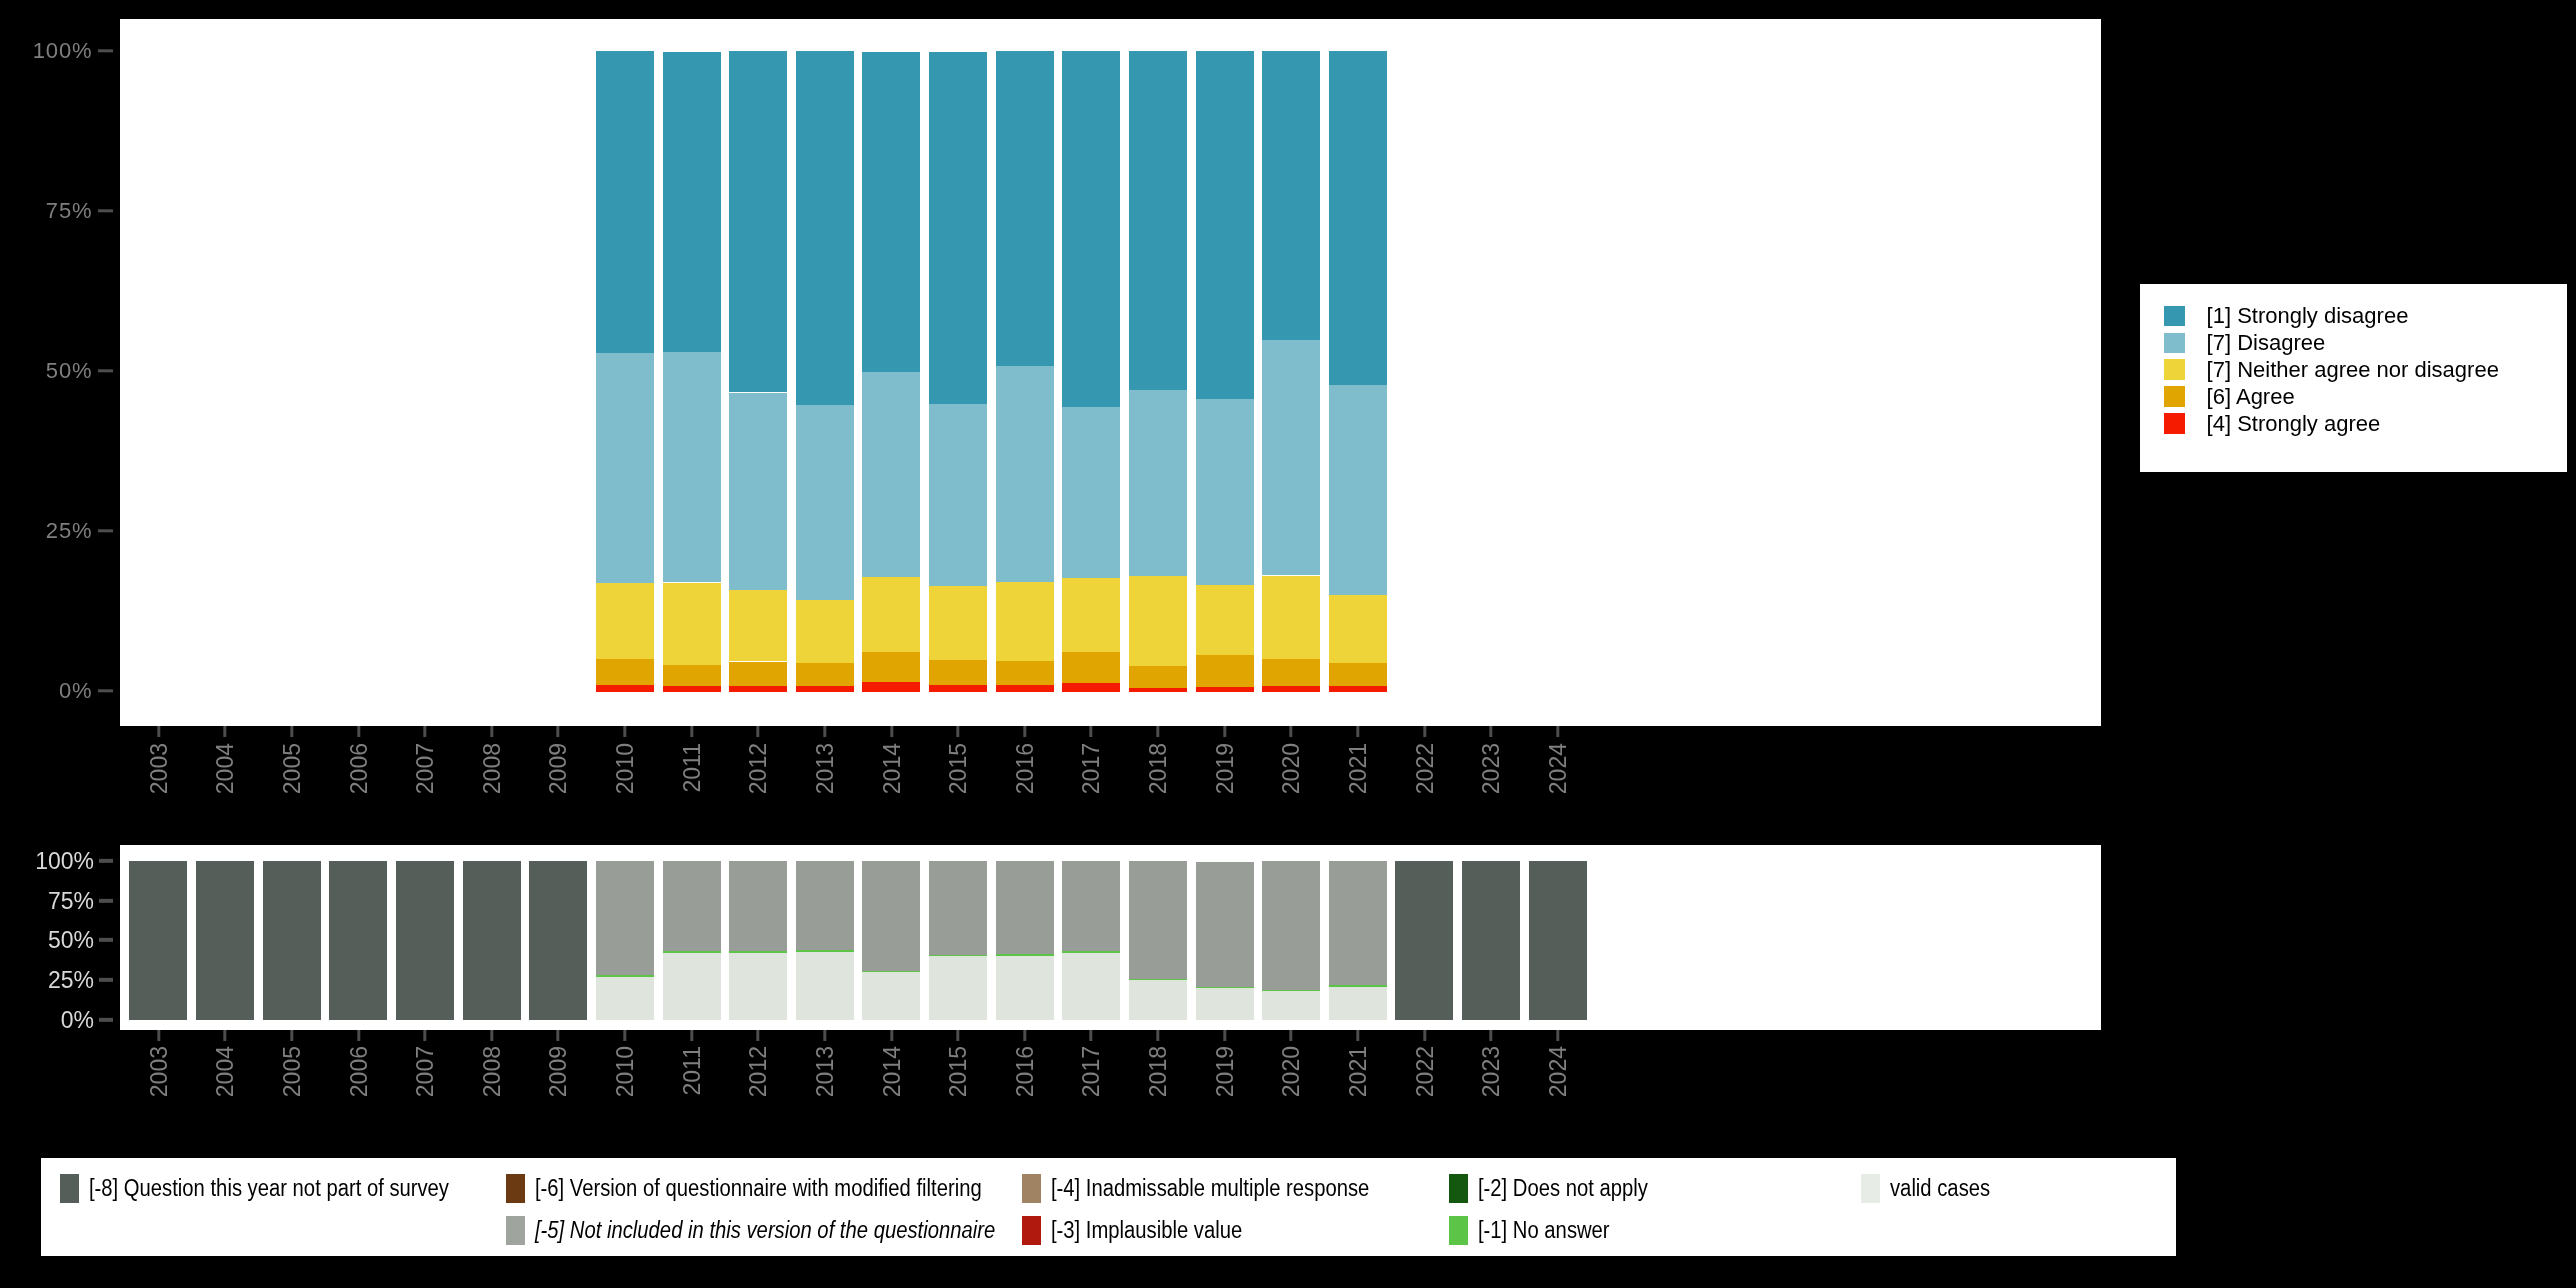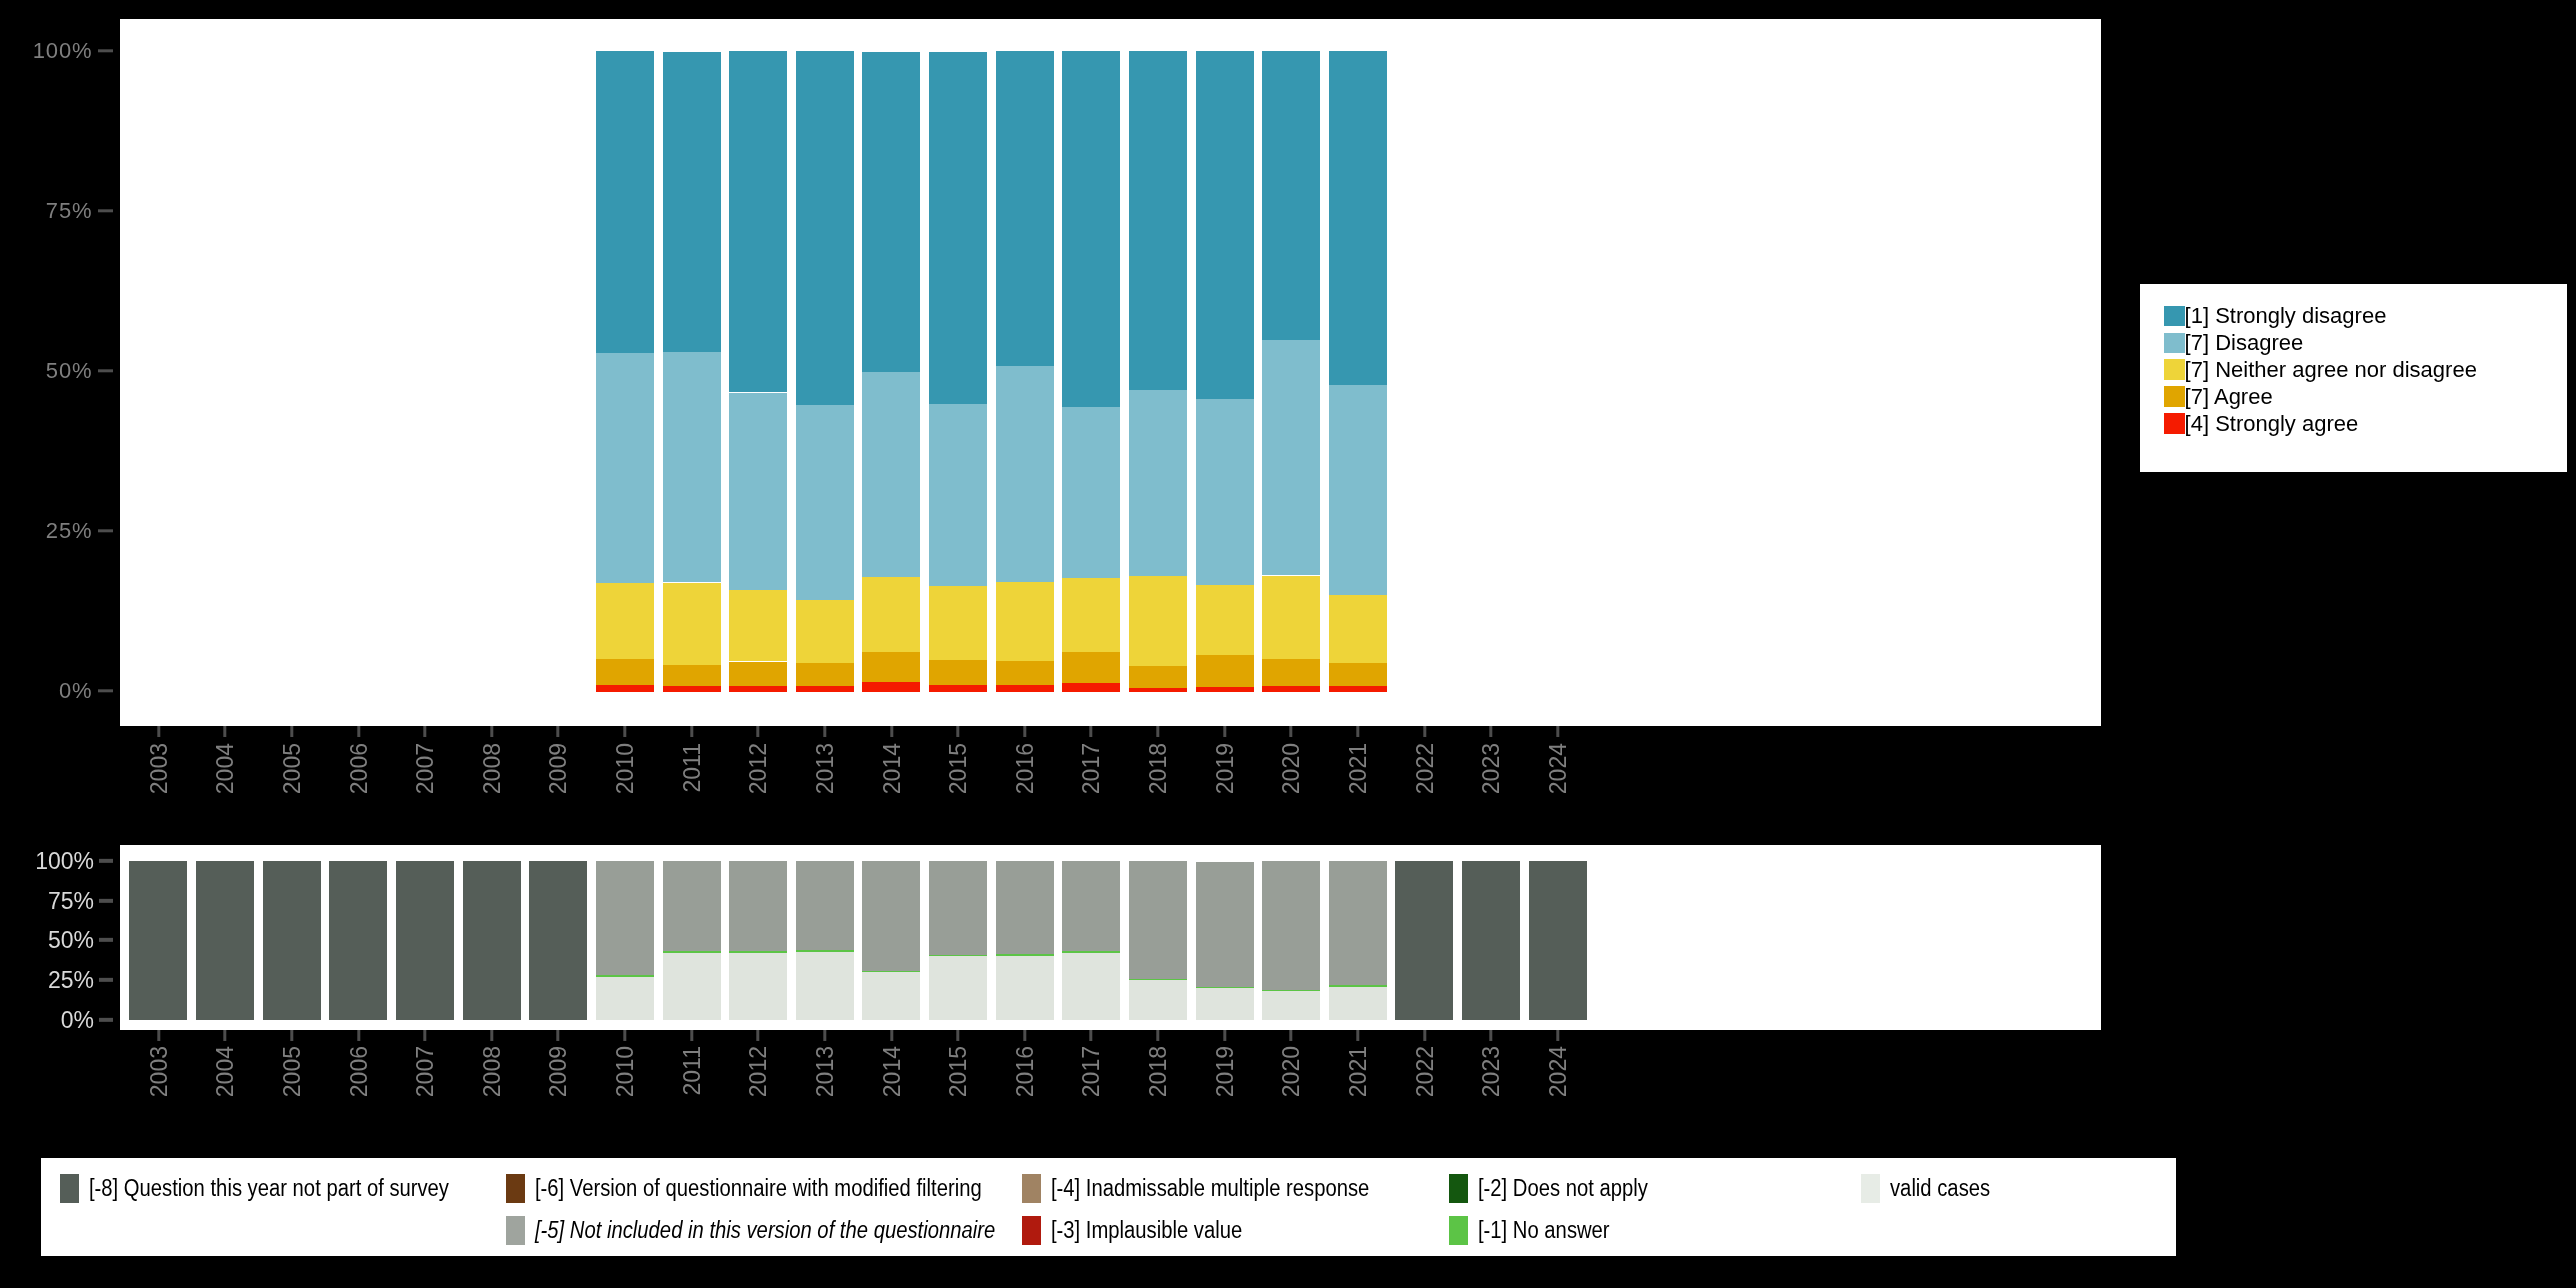--- a/index.html
+++ b/index.html
@@ -18,21 +18,21 @@
 
   
   #x-axis-main{position:absolute;left:120px;top:726px;width:1981px;height:129px;}
   .xtick-mark{position:absolute;top:0;width:3.4px;height:11px;background:#4d4d4d;transform:translateX(-50%);}
   .xtick-label{position:absolute;top:17px;color:#7f7f7f;font-size:23px;writing-mode:vertical-rl;transform:translateX(-50%) rotate(180deg);white-space:nowrap;}
 
   
   #main-legend{position:absolute;left:2140px;top:284px;width:427px;height:188px;background:#fff;padding:19px 0 0 24px;box-sizing:border-box;}
   .lg-row{display:flex;align-items:center;height:26px;margin-bottom:0.9px;}
   .lg-swatch{width:20.6px;height:20.6px;flex:0 0 20.6px;}
-  .lg-text{font-size:22px;color:#000;white-space:nowrap;}
+  .lg-text{margin-left:22px;font-size:22px;color:#000;white-space:nowrap;}
 
   
   #sub-plot{position:absolute;left:120px;top:845px;width:1981px;height:185px;background:#fff;}
   .sbar{position:absolute;bottom:6.9px;width:58px;}
   .sseg{position:absolute;left:0;width:100%;}
 
   #y-axis-sub{position:absolute;left:0;top:824px;width:120px;height:215px;}
   .sytick-label{position:absolute;right:26px;transform:translateY(-50%);color:#d9d9d9;font-size:23px;white-space:nowrap;}
   .sytick-mark{position:absolute;right:6.9px;width:13.7px;height:4.3px;background:#4d4d4d;transform:translateY(-50%);}
 
@@ -205,21 +205,21 @@
       <div class="lg-row">
         <span class="lg-swatch" style="background: rgb(127, 189, 205);"></span>
         <span class="lg-text">[7] Disagree</span>
       </div>
       <div class="lg-row">
         <span class="lg-swatch" style="background: rgb(238, 212, 57);"></span>
         <span class="lg-text">[7] Neither agree nor disagree</span>
       </div>
       <div class="lg-row">
         <span class="lg-swatch" style="background: rgb(224, 165, 0);"></span>
-        <span class="lg-text">[7] Agree</span>
+        <span class="lg-text">[6] Agree</span>
       </div>
       <div class="lg-row">
         <span class="lg-swatch" style="background: rgb(245, 27, 0);"></span>
         <span class="lg-text">[4] Strongly agree</span>
       </div>
     </div>
 
   <div id="sub-plot">
       <div class="sbar" style="left: 9.4px; height: 159px; bottom: 10.3px;">
         <div class="sseg" style="background: rgb(85, 94, 88); bottom: 0px; height: 159px;"></div>

